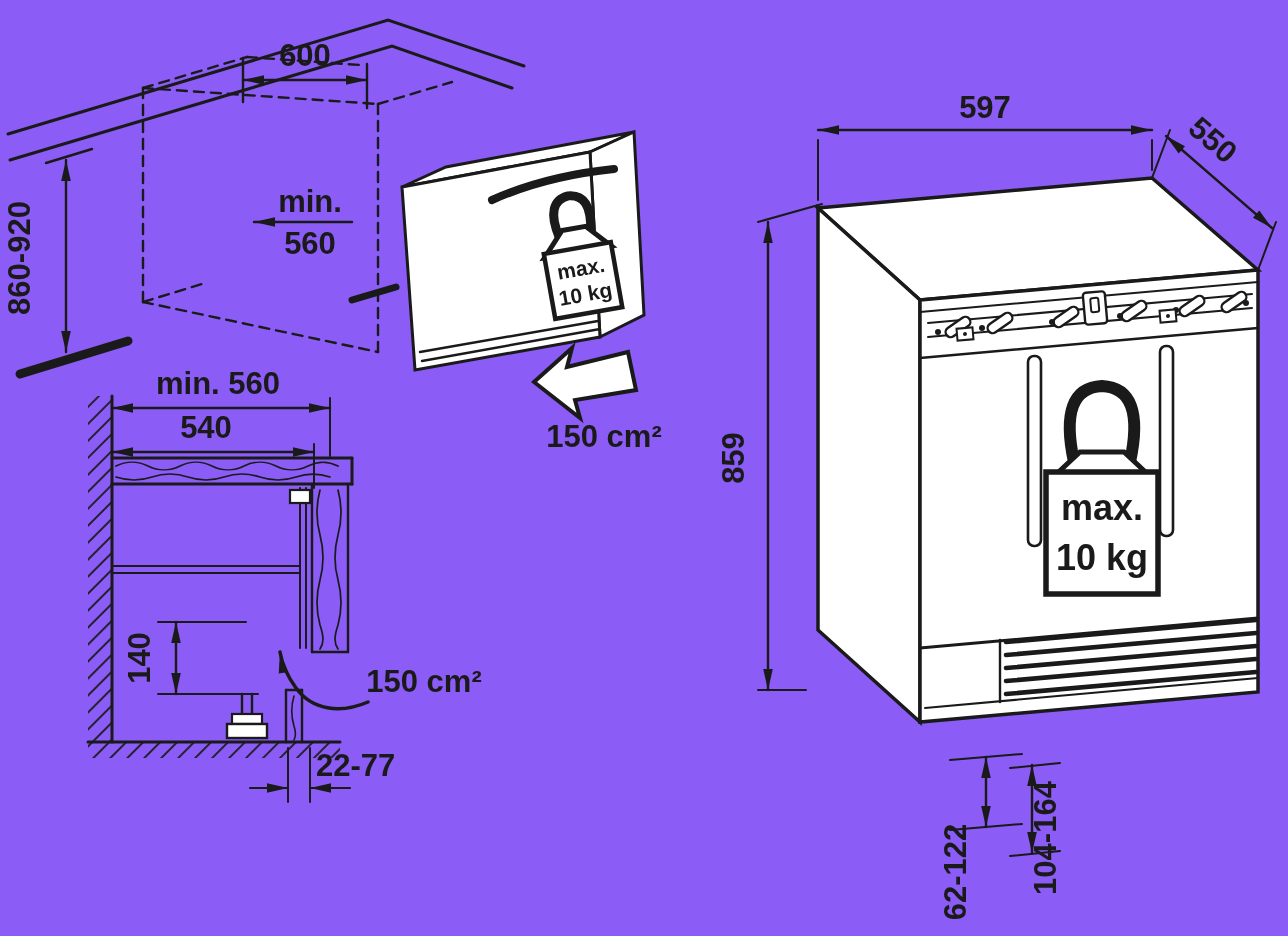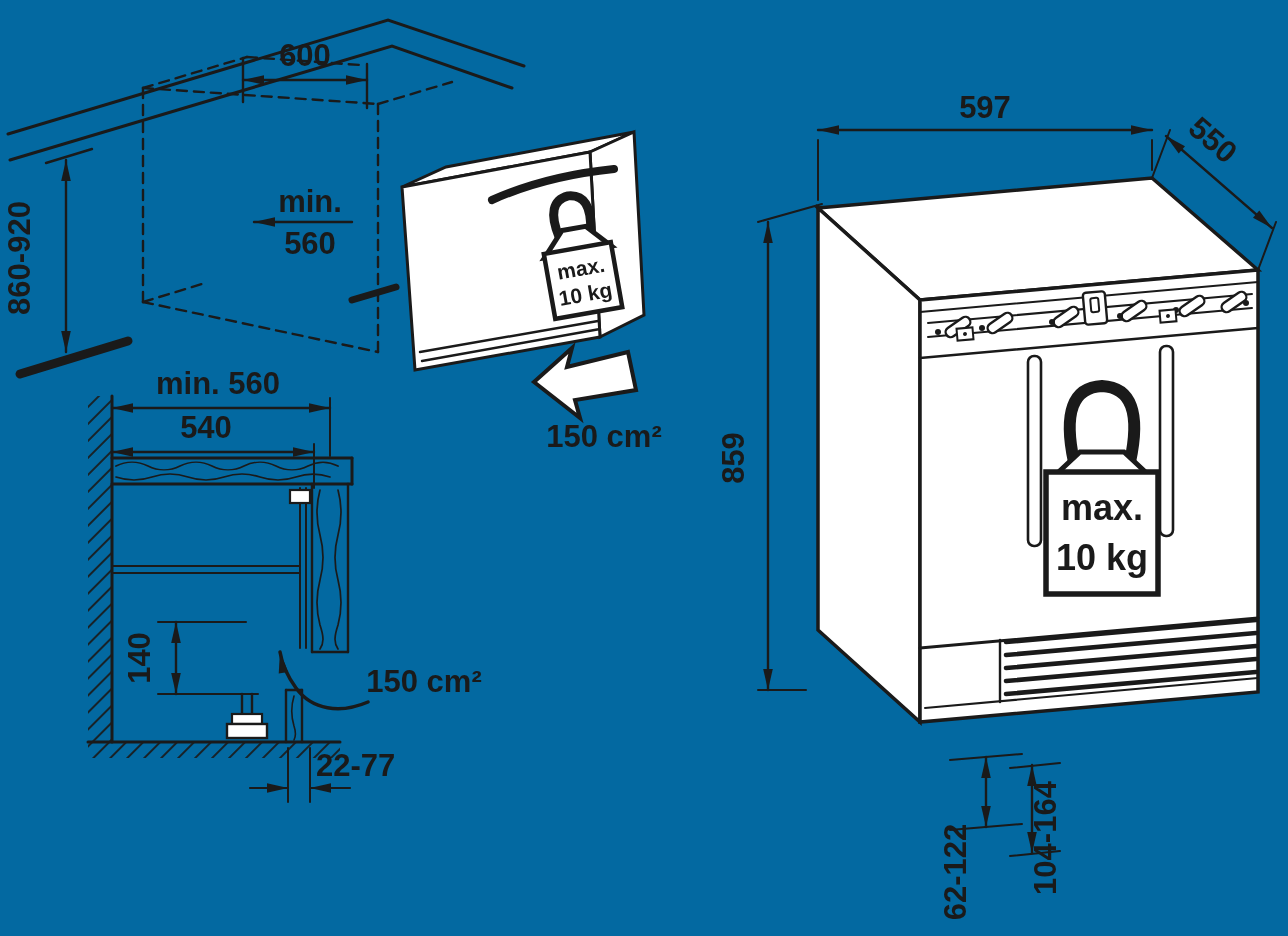--- a/index.html
+++ b/index.html
@@ -1,16 +1,16 @@
 <!DOCTYPE html>
 <html><head>
 <meta charset="utf-8">
 <style>
   html,body{margin:0;padding:0;background:#ffffff;}
-  .stage{position:relative;width:1288px;height:936px;background:#0369a1;overflow:hidden;
+  .stage{position:relative;width:1288px;height:936px;background:#8b5cf6;overflow:hidden;
          font-family:"Liberation Sans","DejaVu Sans",sans-serif;}
   svg{display:block;}
   svg text{fill:#1a1a1a;stroke:none;font-family:"Liberation Sans","DejaVu Sans",sans-serif;font-weight:bold;}
   .dim{font-size:31px;text-anchor:middle;}
   .dim-s{font-size:21px;text-anchor:middle;}
   .big{font-size:36px;text-anchor:middle;}
   .start{text-anchor:start;}
 </style>
 </head>
 <body>

